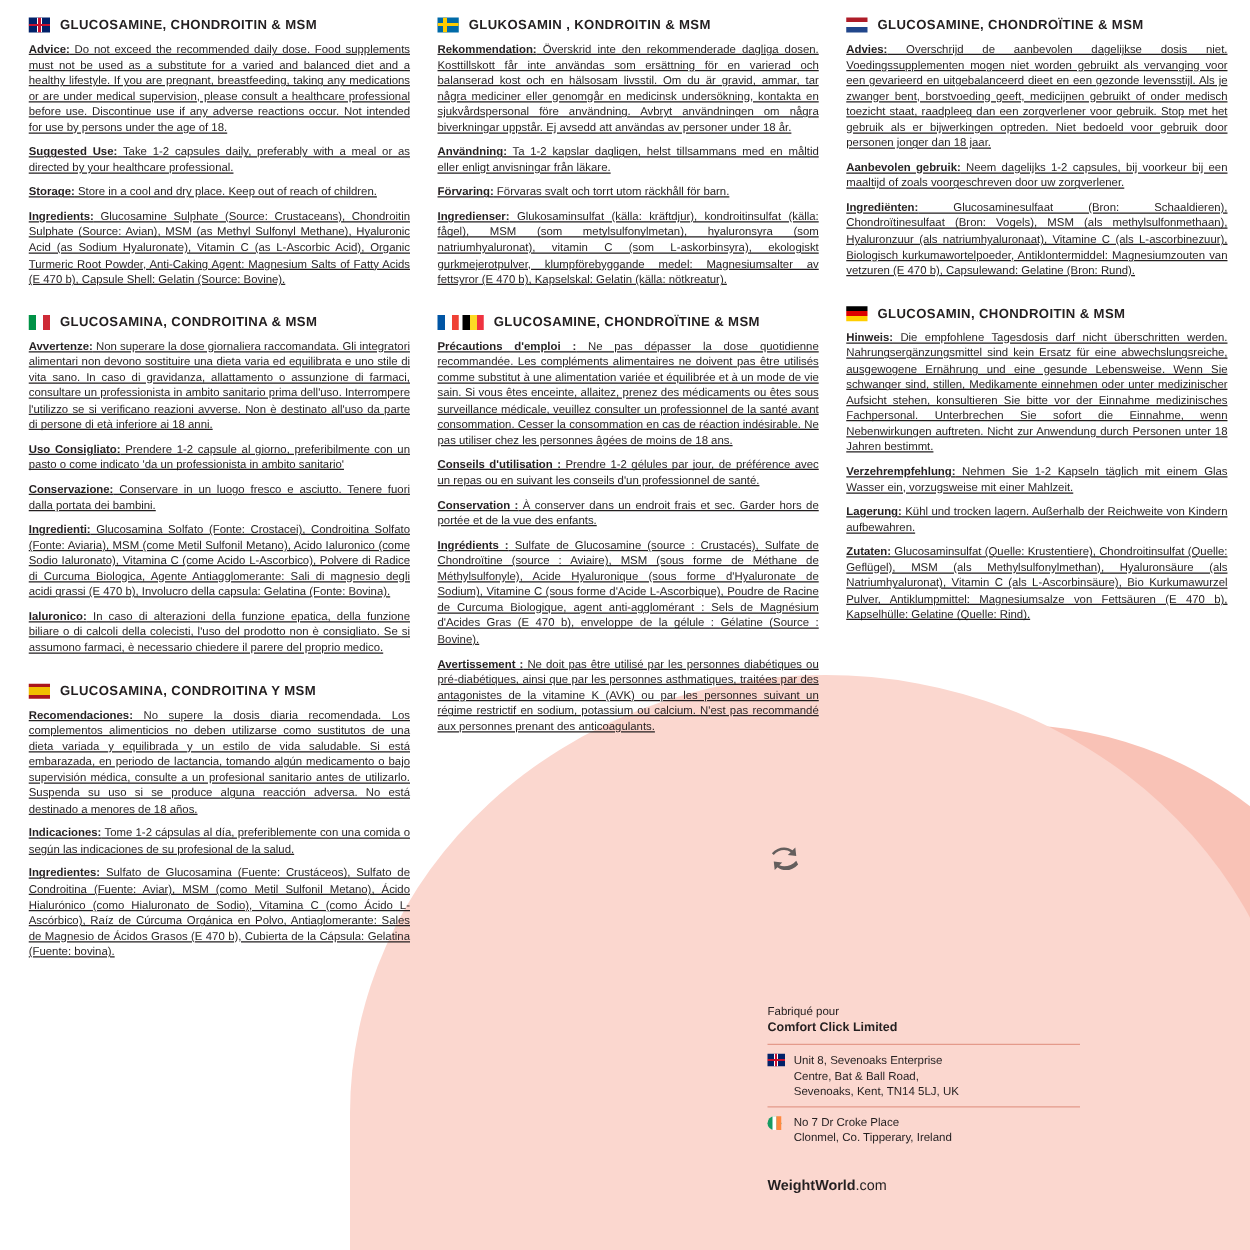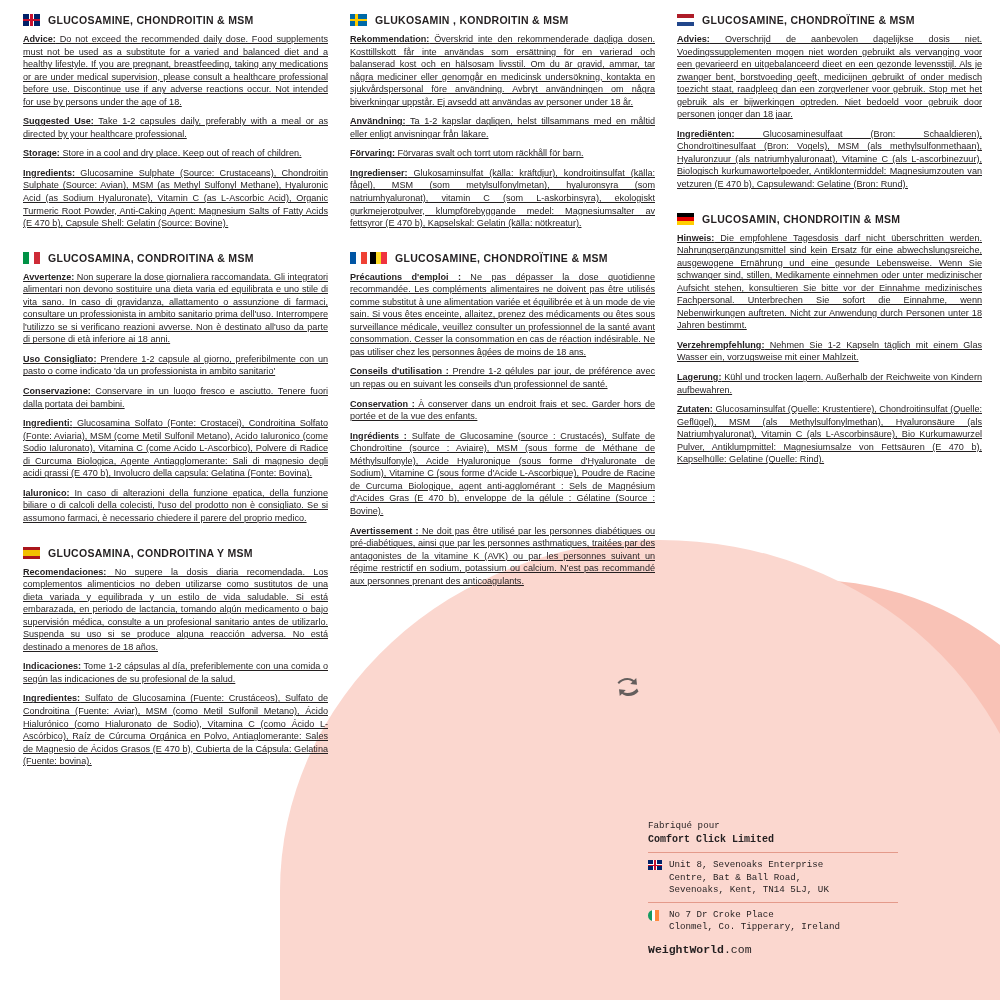--- a/index.html
+++ b/index.html
@@ -62,41 +62,41 @@
   .fl-nl{background:linear-gradient(to bottom,#AE1C28 0 33.3%,#fff 33.3% 66.6%,#21468B 66.6% 100%);}
   .fl-it{background:linear-gradient(to right,#009246 0 33.3%,#fff 33.3% 66.6%,#CE2B37 66.6% 100%);}
   .fl-fr{background:linear-gradient(to right,#0055A4 0 33.3%,#fff 33.3% 66.6%,#EF4135 66.6% 100%);}
   .fl-be{background:linear-gradient(to right,#000 0 33.3%,#FDDA24 33.3% 66.6%,#EF3340 66.6% 100%);}
   .fl-de{background:linear-gradient(to bottom,#000 0 33.3%,#DD0000 33.3% 66.6%,#FFCE00 66.6% 100%);}
   .fl-es{background:linear-gradient(to bottom,#AA151B 0 25%,#F1BF00 25% 75%,#AA151B 75% 100%);}
   .spanish{width:305px;margin-top:10px;}
 
   
   .addr{
-    position:absolute;right:102px;bottom:42px;width:250px;z-index:3;
-    font-size:9.2px;line-height:1.35;color:#231f20;font-family:Liberation Mono, monospace;
+    position:absolute;right:136px;bottom:42px;width:250px;z-index:3;
+    font-size:9.2px;line-height:1.35;color:#231f20;
   }
   .addr .mk{font-size:9.2px;}
   .addr .brandline{font-weight:bold;font-size:10px;margin-bottom:6px;}
   .hr{height:1px;background:#e49a8b;margin:5px 0 6px 0;}
   .arow{display:flex;gap:7px;align-items:flex-start;margin-bottom:4px;}
   .arow .ico{flex:0 0 14px;margin-top:1px;}
   .ukf{width:14px;height:10px;display:inline-block;position:relative;background:#012169;}
   .ukf:before{content:"";position:absolute;inset:0;
     background:
       linear-gradient(to bottom, transparent 41%, #fff 41%, #fff 59%, transparent 59%),
       linear-gradient(to right, transparent 38%, #fff 38%, #fff 62%, transparent 62%);}
   .ukf:after{content:"";position:absolute;inset:0;
     background:
       linear-gradient(to bottom, transparent 45%, #C8102E 45%, #C8102E 55%, transparent 55%),
       linear-gradient(to right, transparent 43%, #C8102E 43%, #C8102E 57%, transparent 57%);}
   .ief{width:11px;height:11px;border-radius:50%;background:#169b62;position:relative;display:inline-block;}
   .ief:after{content:"";position:absolute;left:3.6px;top:0;width:3.8px;height:11px;background:#fff;}
   .ief:before{content:"";position:absolute;left:7.4px;top:0;width:3.6px;height:11px;background:#ff883e;}
-  .ww{margin-top:9px;font-size:11.5px;}
+  .ww{margin-top:26px;font-size:11.5px;}
   .ww b{font-weight:bold;}
 
   .greenpoint{
     position:absolute;left:613px;top:672px;width:30px;height:30px;z-index:3;opacity:.85;
   }
 </style>
 </head>
 <body>
 
 <div class="blob2"></div>
@@ -189,20 +189,21 @@
     <div class="col">
       <div class="panel">
         <div class="phead">
           <span class="flags">
             <span class="flag fl-nl"></span>
           </span>
           <span class="ptitle">GLUCOSAMINE, CHONDROÏTINE &amp; MSM</span>
         </div>
         <div class="ptext">
           <p class="para"><b>Advies:</b><span> Overschrijd de aanbevolen dagelijkse dosis niet. Voedingssupplementen mogen niet worden gebruikt als vervanging voor een gevarieerd en uitgebalanceerd dieet en een gezonde levensstijl. Als je zwanger bent, borstvoeding geeft, medicijnen gebruikt of onder medisch toezicht staat, raadpleeg dan een zorgverlener voor gebruik. Stop met het gebruik als er bijwerkingen optreden. Niet bedoeld voor gebruik door personen jonger dan 18 jaar.</span></p>
+          <p class="para"><b>Aanbevolen gebruik:</b><span> Neem dagelijks 1-2 capsules, bij voorkeur bij een maaltijd of zoals voorgeschreven door uw zorgverlener.</span></p>
           <p class="para"><b>Ingrediënten:</b><span> Glucosaminesulfaat (Bron: Schaaldieren), Chondroïtinesulfaat (Bron: Vogels), MSM (als methylsulfonmethaan), Hyaluronzuur (als natriumhyaluronaat), Vitamine C (als L-ascorbinezuur), Biologisch kurkumawortelpoeder, Antiklontermiddel: Magnesiumzouten van vetzuren (E 470 b), Capsulewand: Gelatine (Bron: Rund).</span></p>
         </div>
       </div>
 
       <div class="panel">
         <div class="phead">
           <span class="flags">
             <span class="flag fl-de"></span>
           </span>
           <span class="ptitle">GLUCOSAMIN, CHONDROITIN &amp; MSM</span>

